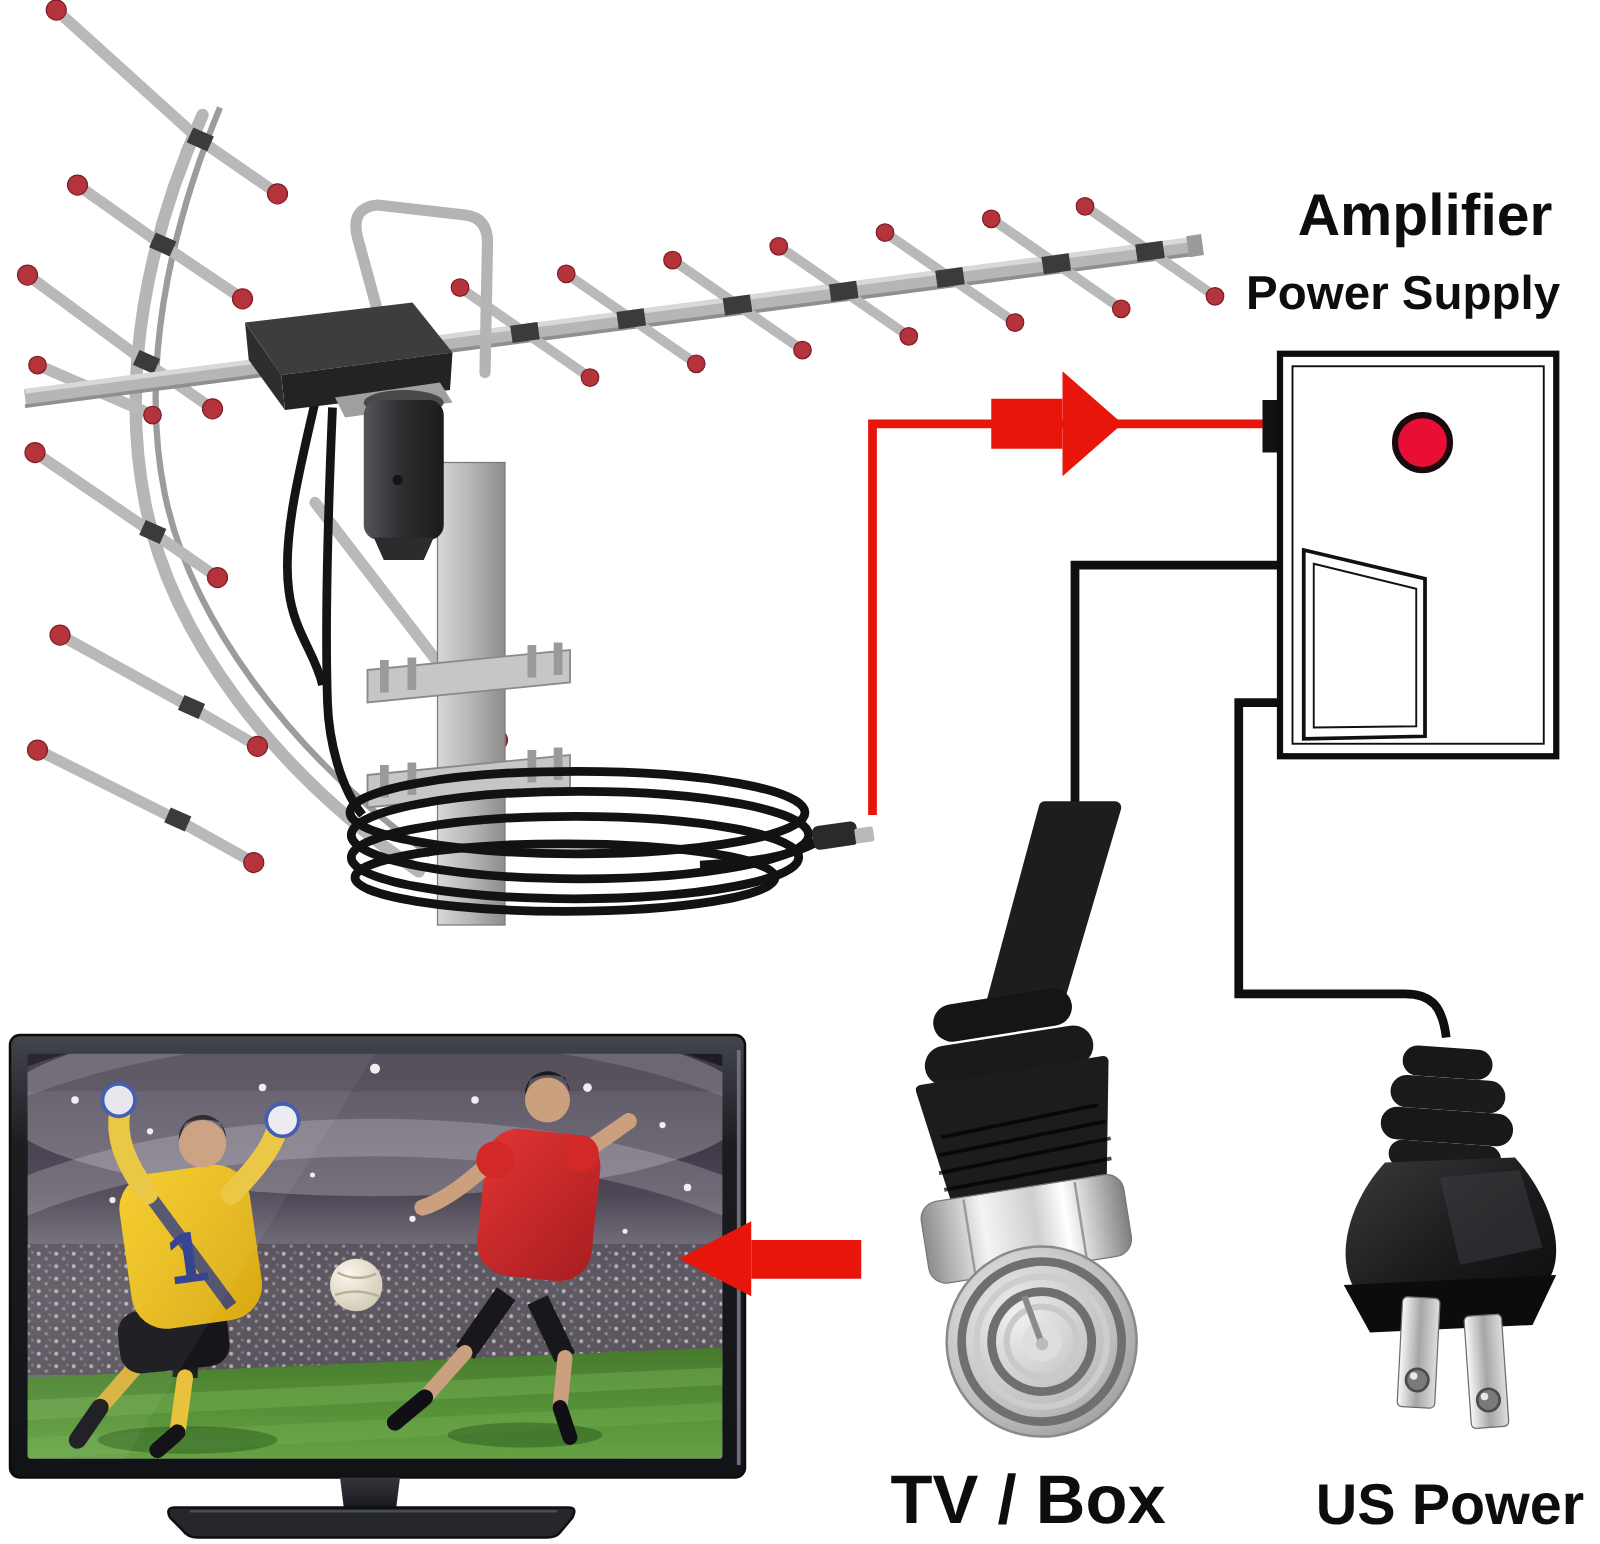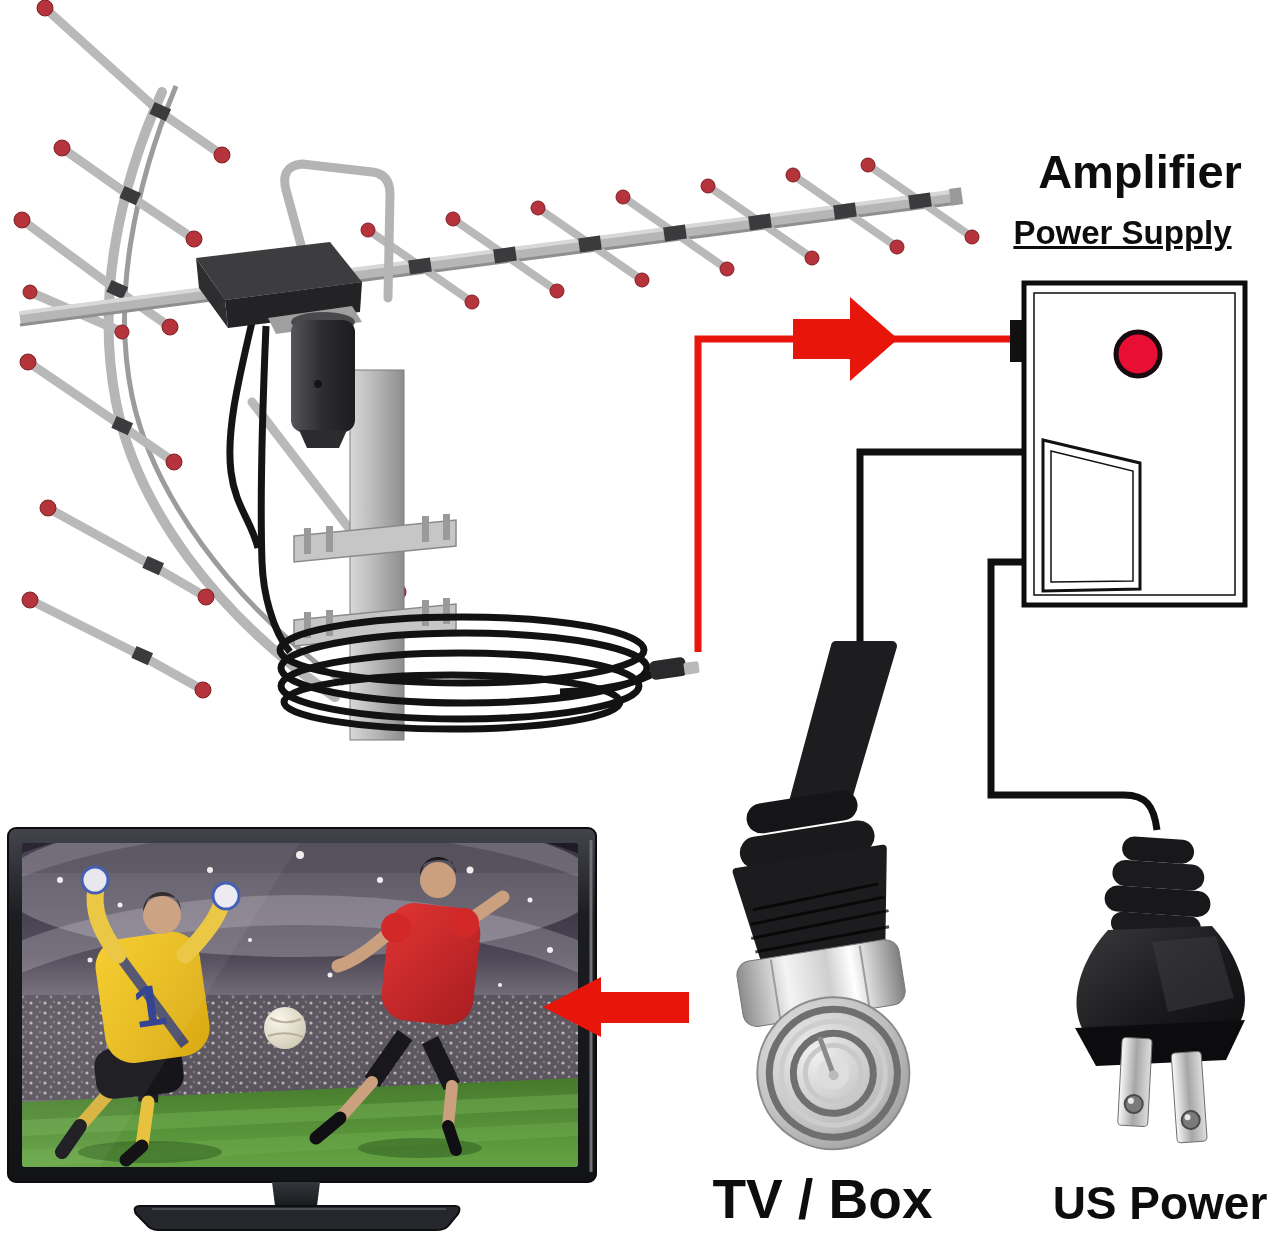--- a/index.html
+++ b/index.html
@@ -2,21 +2,21 @@
 <html><head>
 <meta charset="utf-8">
 <style>
   html,body{margin:0;padding:0;background:#ffffff;}
   .stage{position:relative;width:1280px;height:1235px;background:#fff;overflow:hidden;
          font-family:"Liberation Sans", sans-serif;}
   .stage svg{position:absolute;left:0;top:0;}
   .label{position:absolute;color:#0d0d0d;font-weight:900;text-align:center;
          line-height:1;white-space:nowrap;letter-spacing:0px;}
   .label-amplifier{left:990px;top:148px;width:300px;font-size:47px;}
-  .label-power-supply{left:965px;top:216px;width:315px;font-size:33px;text-decoration:underline;}
+  .label-power-supply{left:965px;top:216px;width:315px;font-size:38px;}
   .label-tv-box{left:665px;top:1172px;width:315px;font-size:55px;}
   .label-us-plug{left:1040px;top:1180px;width:240px;font-size:46px;}
 </style>
 </head>
 <body>
 
 <div class="stage">
 
 <svg width="1280" height="1235" viewBox="0 0 1280 1235">
   <defs>

